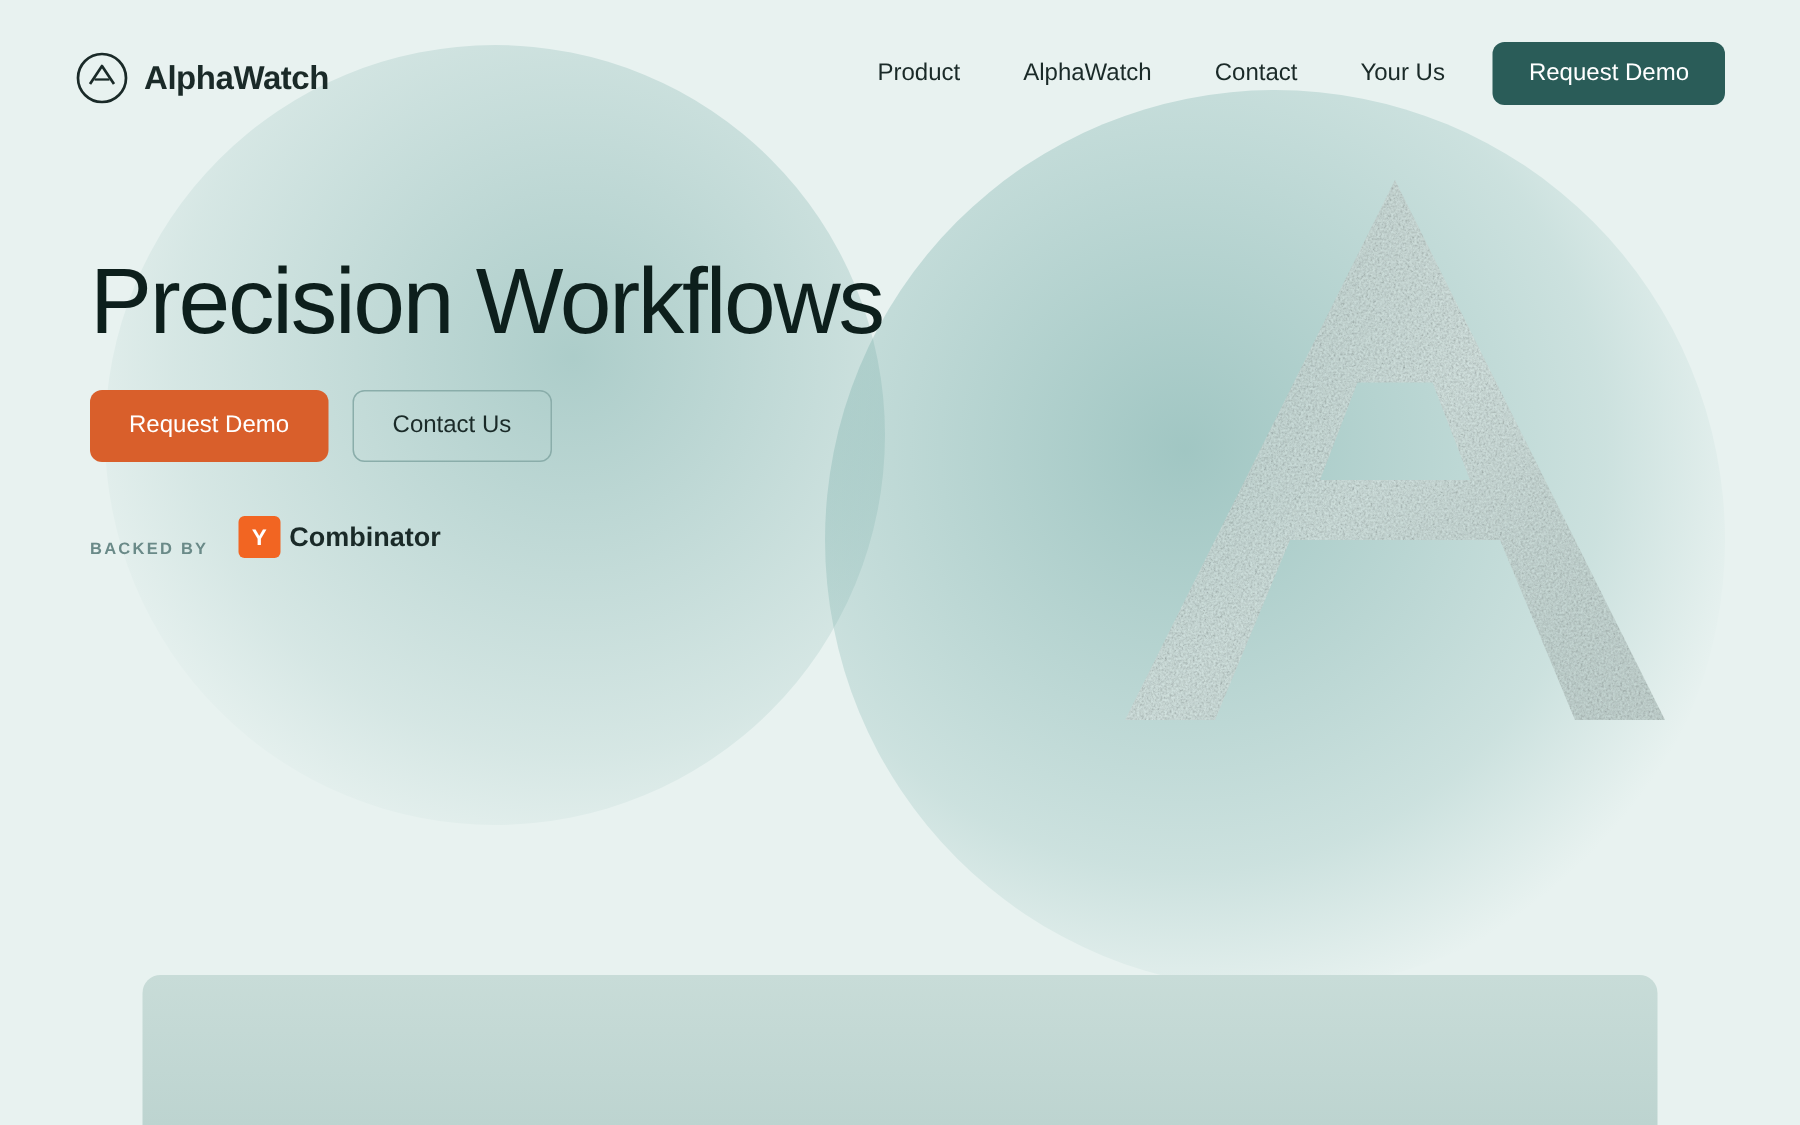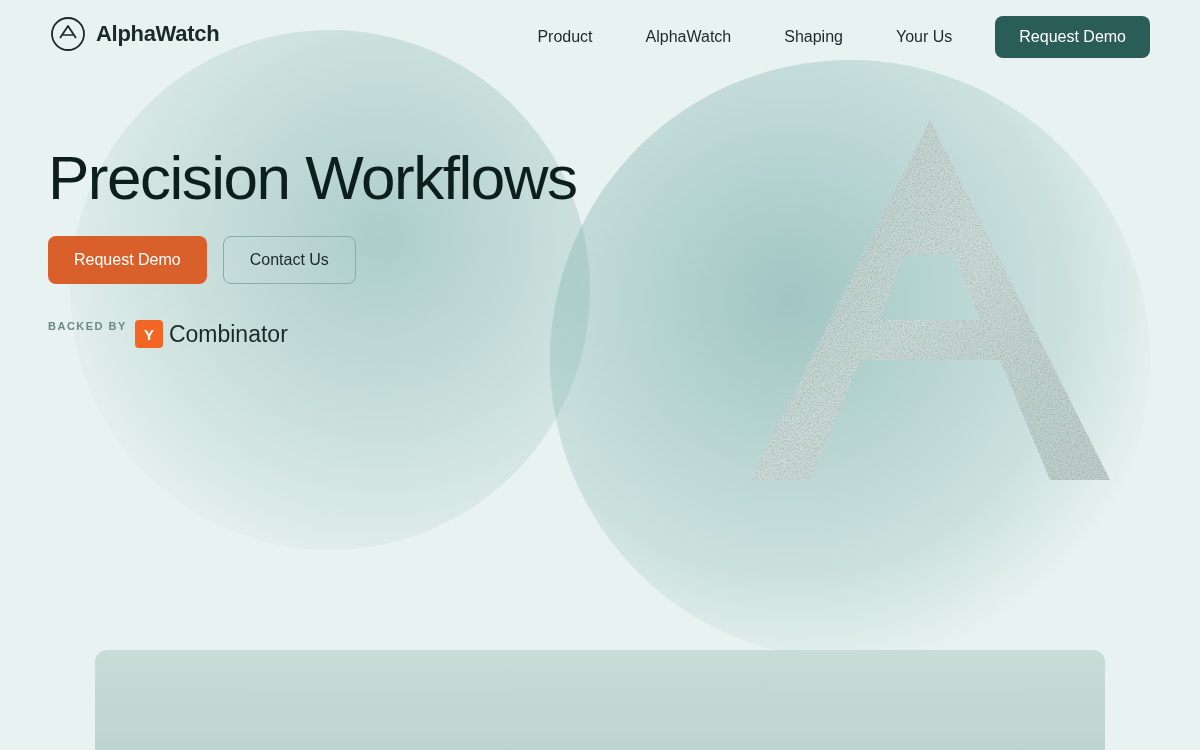--- a/index.html
+++ b/index.html
@@ -45,23 +45,23 @@
       background: linear-gradient(to bottom, #c8dcd8, #bdd4d0);
       border-radius: 12px 12px 0 0;
       z-index: 0;
     }
 
     
     nav {
       position: relative;
       z-index: 10;
       display: flex;
-      align-items: flex-start;
+      align-items: flex-end;
       justify-content: space-between;
-      padding: 16px 50px;
+      padding: 28px 50px;
     }
 
     .logo {
       display: flex;
       align-items: center;
       gap: 10px;
       text-decoration: none;
       color: #1a2a28;
     }
 
@@ -73,21 +73,21 @@
     .logo-text {
       font-size: 22px;
       font-weight: 600;
       color: #1a2a28;
       letter-spacing: -0.3px;
     }
 
     .nav-links {
       display: flex;
       align-items: center;
-      gap: 13px;
+      gap: 2px;
     }
 
     .nav-link {
       padding: 8px 20px;
       font-size: 16px;
       color: #1a2a28;
       text-decoration: none;
       border-radius: 6px;
       font-weight: 400;
     }
@@ -101,21 +101,21 @@
       font-size: 16px;
       font-weight: 500;
       cursor: pointer;
       margin-left: 10px;
     }
 
     
     .hero {
       position: relative;
       z-index: 5;
-      padding: 70px 50px 0 48px;
+      padding: 70px 50px 0 60px;
       max-width: 680px;
     }
 
     .hero-title {
       font-size: 62px;
       font-weight: 400;
       line-height: 1.1;
       color: #0d1f1c;
       letter-spacing: -1.5px;
       margin-bottom: 24px;
@@ -152,22 +152,22 @@
       border: 1.5px solid #8aadaa;
       padding: 14px 26px;
       border-radius: 8px;
       font-size: 16px;
       font-weight: 400;
       cursor: pointer;
     }
 
     .backed-by {
       display: flex;
-      align-items: flex-start;
-      gap: 8px;
+      align-items: flex-end;
+      gap: 20px;
     }
 
     .backed-by-label {
       font-size: 11px;
       font-weight: 600;
       color: #6a8a88;
       letter-spacing: 1.5px;
       text-transform: uppercase;
     }
 
@@ -184,22 +184,22 @@
       border-radius: 4px;
       display: flex;
       align-items: center;
       justify-content: center;
       color: #fff;
       font-weight: 700;
       font-size: 15px;
     }
 
     .yc-text {
-      font-size: 23px;
-      font-weight: 400;
+      font-size: 18px;
+      font-weight: 700;
       color: #1a2a28;
     }
 
     
     .alpha-visual {
       position: absolute;
       right: 80px;
       top: 90px;
       width: 380px;
       height: 420px;
@@ -224,21 +224,21 @@
       <circle cx="18" cy="18" r="16" stroke="#1a2a28" stroke-width="1.8" fill="none"></circle>
       <polyline points="10,22 18,10 26,22" stroke="#1a2a28" stroke-width="1.8" fill="none" stroke-linejoin="round"></polyline>
       <line x1="13" y1="19" x2="23" y2="19" stroke="#1a2a28" stroke-width="1.5"></line>
     </svg>
     <span class="logo-text">AlphaWatch</span>
   </a>
 
   <div class="nav-links">
     <a href="#" class="nav-link">Product</a>
     <a href="#" class="nav-link">AlphaWatch</a>
-    <a href="#" class="nav-link">Shaping</a>
+    <a href="#" class="nav-link">Contact</a>
     <a href="#" class="nav-link">Your Us</a>
     <button class="btn-request-demo-nav">Request Demo</button>
   </div>
 </nav>
 
 <div class="hero">
   <h1 class="hero-title">
     <span>Precision Workflows</span><br>
   </h1>
 

